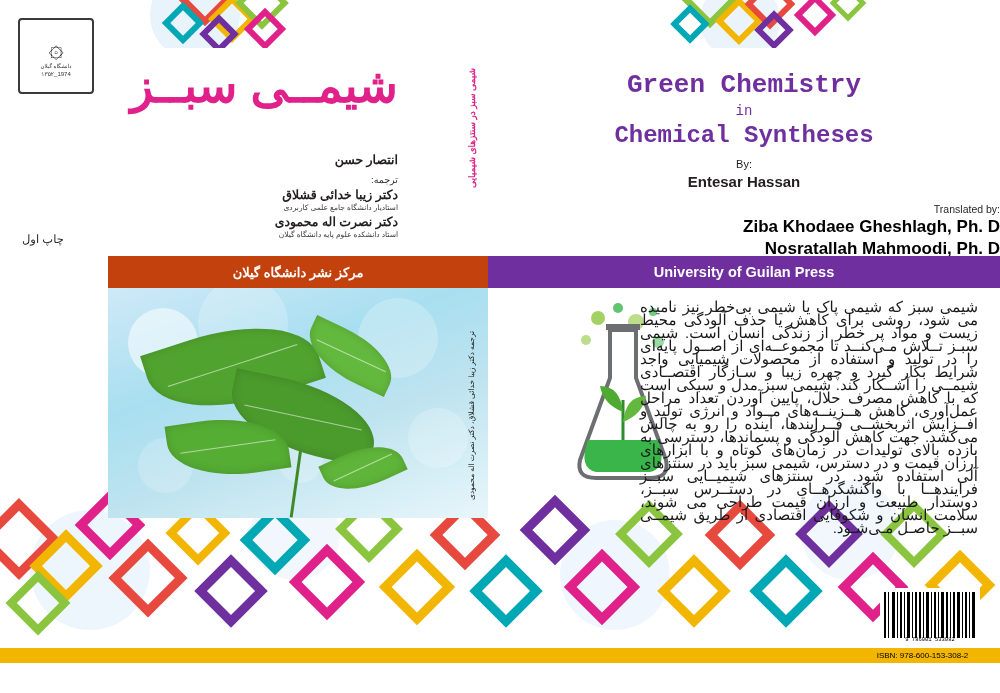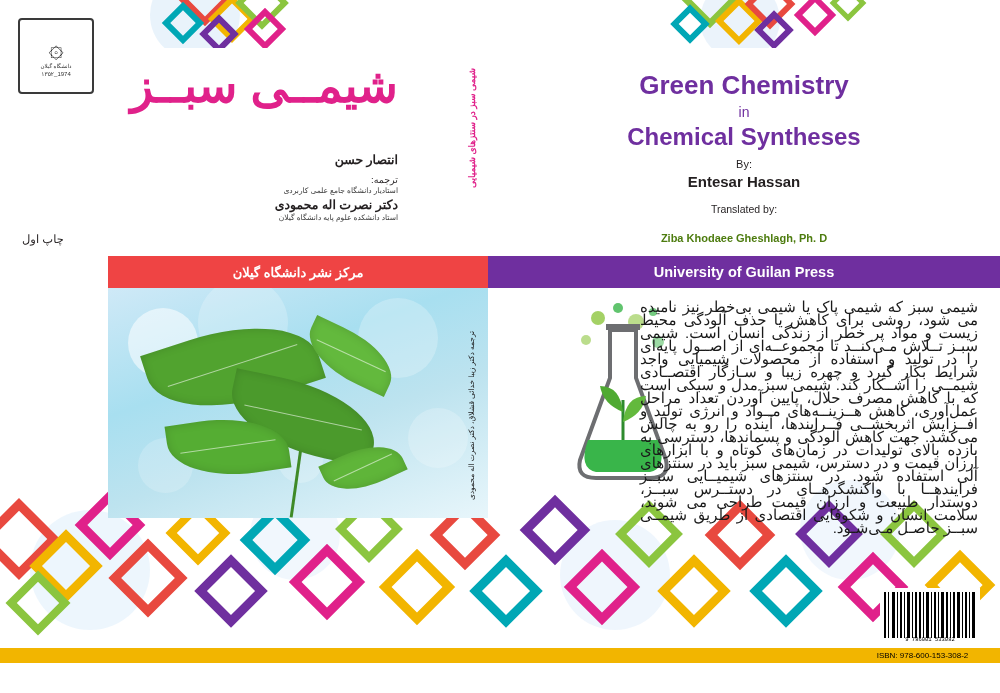--- a/index.html
+++ b/index.html
@@ -142,21 +142,21 @@
     font-size: 7.5px;
     color: #1a1a1a;
     direction: rtl;
   }
 
   
   .pub-bar-left {
     position: absolute;
     left: 108px; top: 256px;
     width: 380px; height: 32px;
-    background: #ef4444;
+    background: #c2410c;
     color: #fff;
     display: flex;
     align-items: center;
     justify-content: center;
     font-size: 13px;
     font-weight: bold;
     direction: rtl;
   }
   .pub-bar-right {
     position: absolute;
@@ -208,44 +208,45 @@
     left: 488px; top: 0;
     width: 512px; height: 693px;
   }
   .en-title {
     position: absolute;
     left: 0; top: 70px;
     width: 512px;
     text-align: center;
     color: #6f2f9f;
     font-weight: bold;
+    font-family: Liberation Mono, monospace;
   }
   .en-title .t1 { font-size: 26px; }
   .en-title .t2 { font-size: 14px; margin: 3px 0; color: #6f2f9f; font-weight: normal; }
   .en-title .t3 { font-size: 24px; }
 
   .en-by {
     position: absolute;
     left: 0; top: 158px;
     width: 512px;
     text-align: center;
     color: #231f20;
   }
   .en-by .by { font-size: 11px; }
   .en-by .author { font-size: 15px; font-weight: bold; margin-top: 3px; }
 
   .en-trans {
     position: absolute;
     left: 0; top: 203px;
     width: 512px;
-    text-align: center;
+    text-align: right;
     color: #231f20;
   }
   .en-trans .lbl { font-size: 10.5px; }
-  .en-trans .nm { font-size: 11px; font-weight: bold; color: #4d7c0f; margin-top: 17px; }
+  .en-trans .nm { font-size: 17px; font-weight: bold; color: #000000; margin-top: 2px; }
 
   
   .abstract {
     position: absolute;
     left: 20px; top: 298px;
     width: 470px;
     direction: rtl;
     text-align: justify;
     font-size: 15px;
     line-height: 13px;
@@ -368,20 +369,21 @@
       <div class="logo-year">۱۳۵۲_1974</div>
     </div>
 
     <div class="fa-title">
       <div class="l1">شیمــی سبــز</div>
     </div>
 
     <div class="fa-credits">
       <div class="nm">انتصار حسن</div>
       <div class="lbl">ترجمه:</div>
+      <div class="nm">دکتر زیبا خدائی قشلاق</div>
       <div class="sub">استادیار دانشگاه جامع علمی کاربردی</div>
       <div class="nm">دکتر نصرت اله محمودی</div>
       <div class="sub">استاد دانشکده علوم پایه دانشگاه گیلان</div>
     </div>
 
     <div class="edition">چاپ اول</div>
 
     <div class="pub-bar-left">مرکز نشر دانشگاه گیلان</div>
 
     <div class="leaf-panel">

